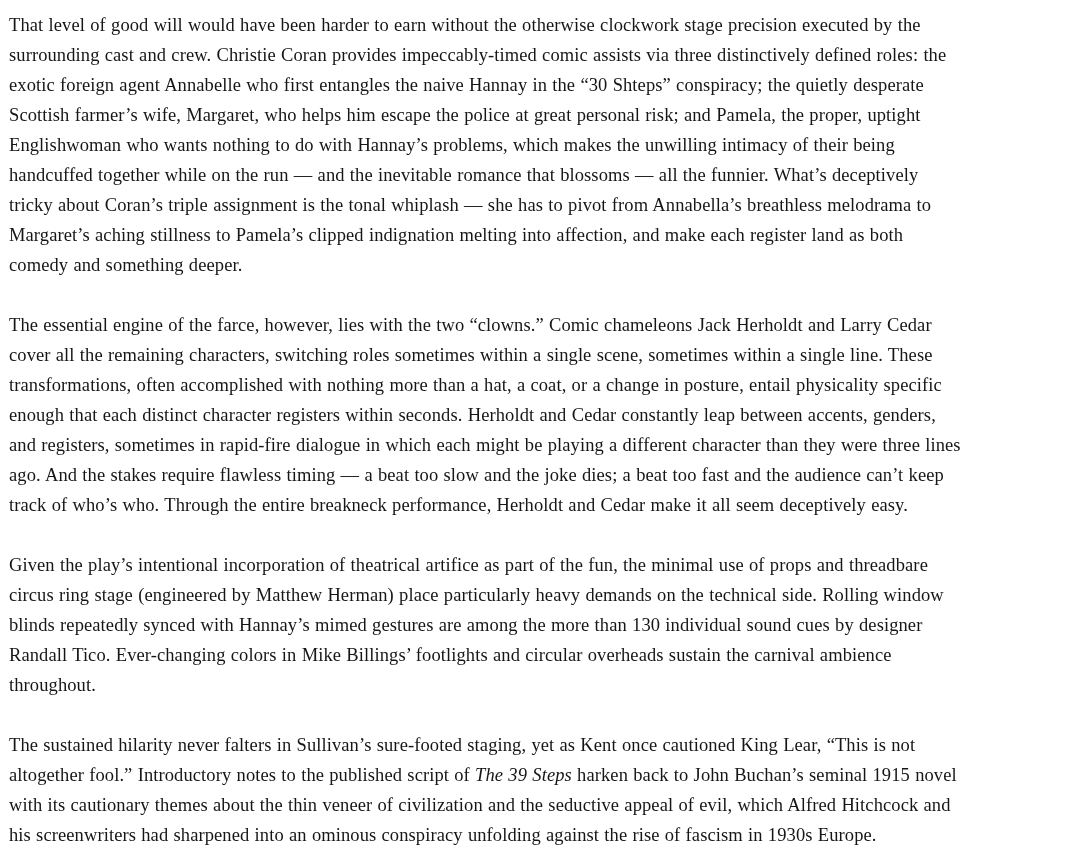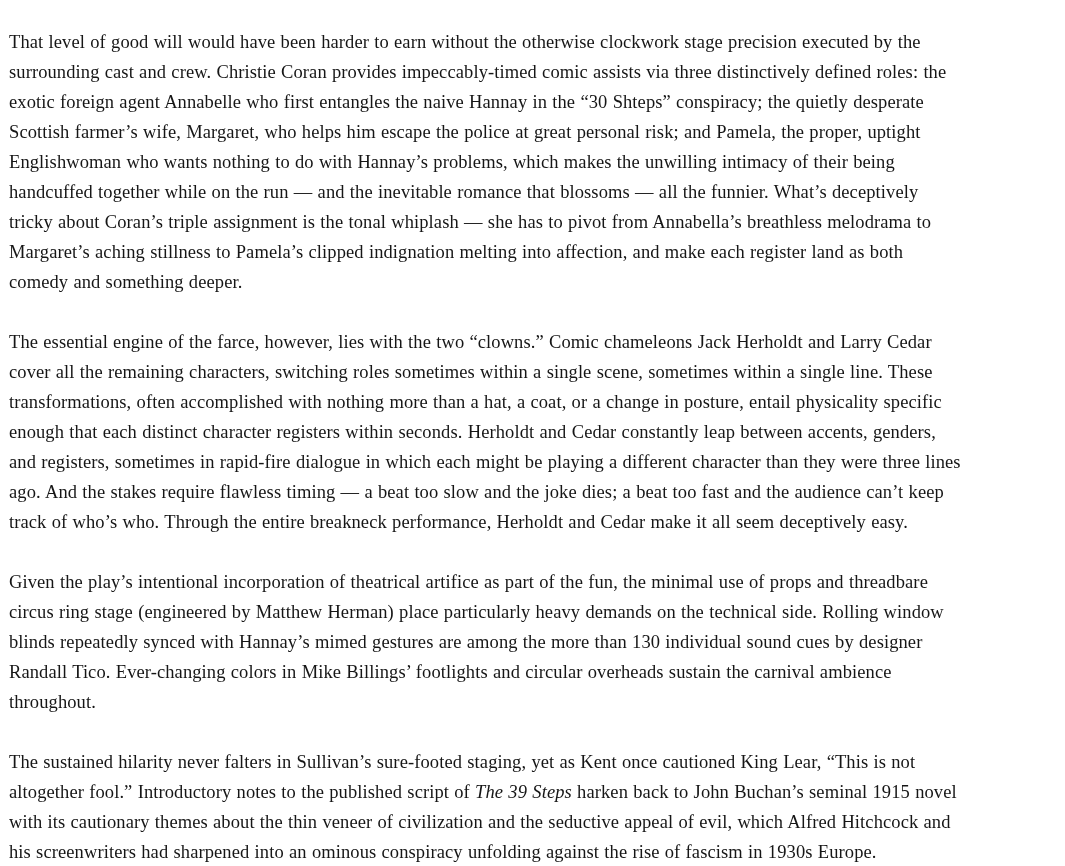--- a/index.html
+++ b/index.html
@@ -14,21 +14,21 @@
     padding: 10px 10px 0 9px;
     background: #ffffff;
     color: #161616;
     font-family: "Liberation Serif", "DejaVu Serif", serif;
     font-size: 18.5px;
     line-height: 30px;
     text-align: left;
     overflow: hidden;
   }
   .para {
-    margin: 17px 0 30px 0;
+    margin: 0 0 30px 0;
     max-width: 958px;
     letter-spacing: 0.1px;
     word-spacing: 0.5px;
     font-family: Liberation Serif, serif;
   }
   .para:last-child {
     margin-bottom: 0;
   }
   .play-title {
     font-style: italic;

